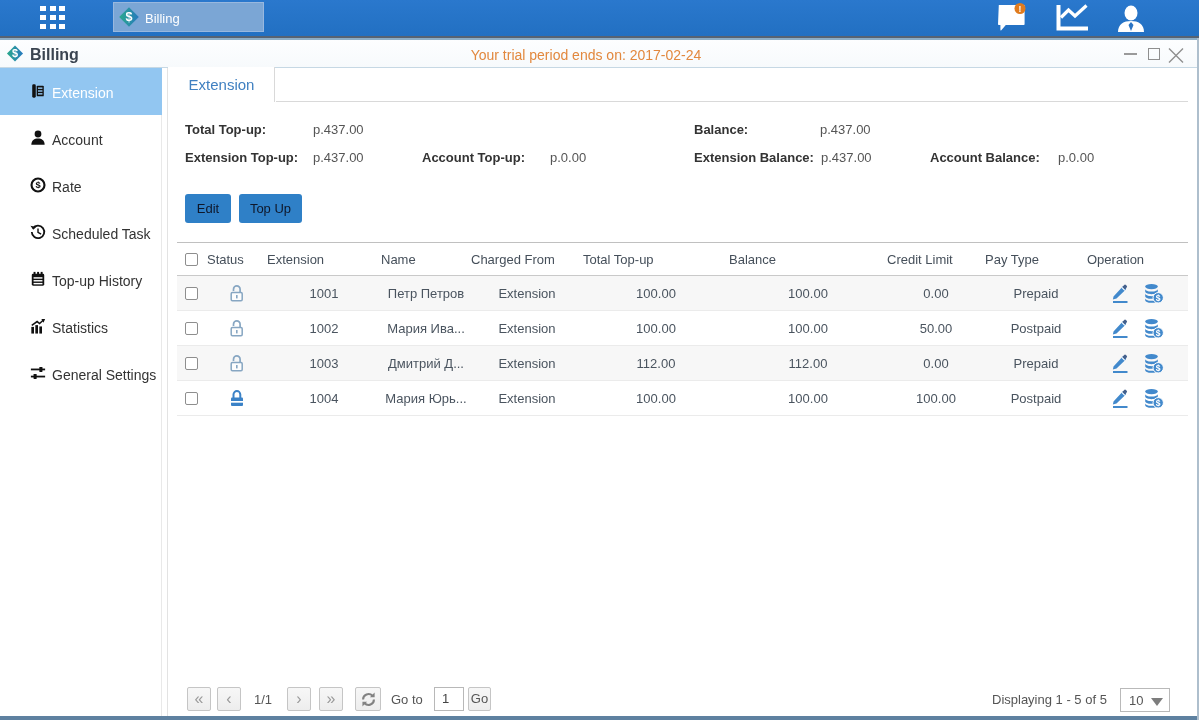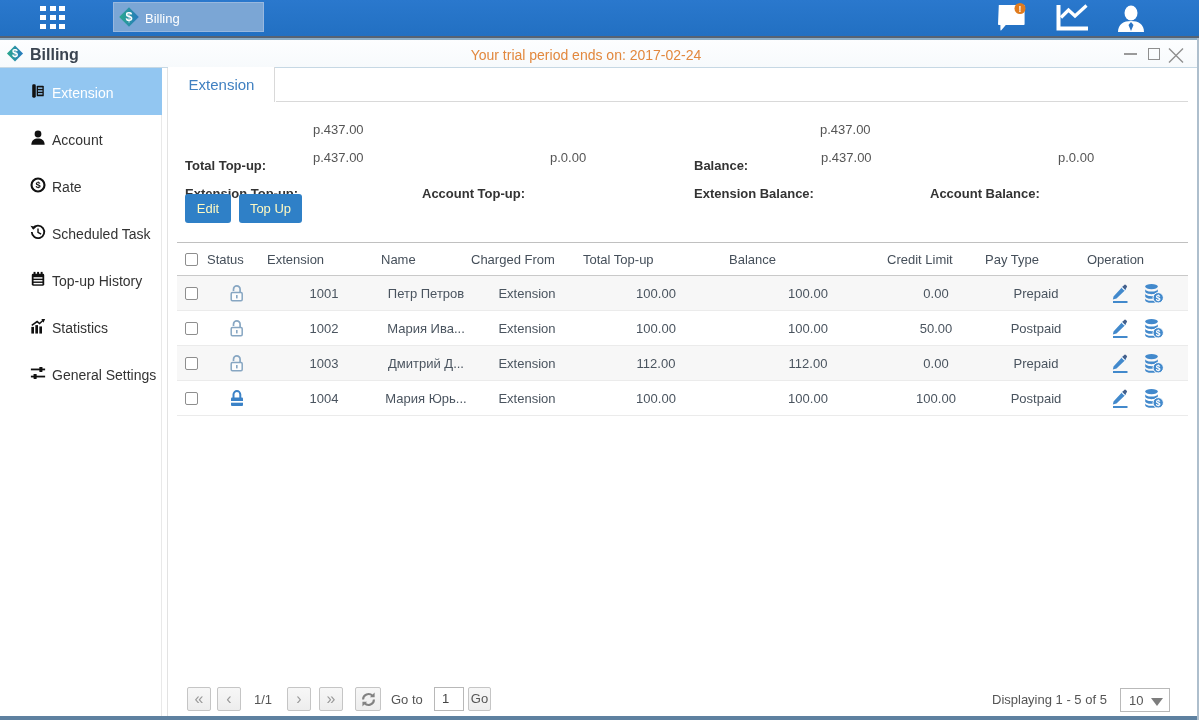--- a/index.html
+++ b/index.html
@@ -23,24 +23,24 @@
 #contentborder { position:absolute; left:167px; top:68px; width:1px; height:648px; background:#e3e3e3; }
 .mitem { position:absolute; left:0; width:162px; height:47px; font-size:14px; color:#333; }
 .mitem .label { position:absolute; left:52px; top:17px; }
 .mitem .ic { position:absolute; left:30px; top:15px; width:16px; height:16px; }
 .mitem.sel { background:#92c6f1; color:#fff; }
 
 #tabstrip-line { position:absolute; left:276px; top:101px; width:912px; height:1px; background:#d9d9d9; }
 #tab { position:absolute; left:168px; top:67px; width:107px; height:35px; background:#fff; border-right:1px solid #d9d9d9; }
 #tab span { position:absolute; left:0; width:107px; top:9px; text-align:center; color:#4080c1; font-size:15px; }
 
-.lbl { position:absolute; font-size:13px; font-weight:bold; color:#333;margin-top:36px; }
+.lbl { position:absolute; font-size:13px; font-weight:bold; color:#333; }
 .val { position:absolute; font-size:13px; color:#555; }
 
-.bluebtn { position:absolute; top:194px; height:29px; background:#2f80c7; color:#fef9c3; font-size:13px; text-align:center; line-height:29px; border-radius:3px; }
+.bluebtn { position:absolute; top:194px; height:29px; background:#2f80c7; color:#0f172a; font-size:13px; text-align:center; line-height:29px; border-radius:3px; }
 
 #tbl { position:absolute; left:177px; top:242px; width:1011px; border-collapse:collapse; table-layout:fixed; font-size:13px; color:#4a545f; }
 #tbl th { height:33px; border-top:1px solid #c0c0c0; border-bottom:1px solid #c9c9c9; font-weight:normal; color:#454f5a; text-align:left; }
 #tbl td { height:35px; border-bottom:1px solid #ebebeb; text-align:center; }
 #tbl tr.alt td { background:#f7f7f7; }
 .cb { width:13px; height:13px; border:1px solid #8e8e8e; border-radius:2px; background:#fff; margin-left:8px; }
 .opwrap { display:flex; justify-content:center; align-items:center; gap:14px; }
 
 #pager { position:absolute; left:168px; top:668px; width:1020px; height:48px; background:#fff; }
 .pbtn { position:absolute; top:687px; width:24px; height:24px; background:linear-gradient(#f7f7f7,#ededed); border:1px solid #c5c5c5; border-radius:2px; color:#9a9a9a; text-align:center; line-height:22px; font-size:16px; }

